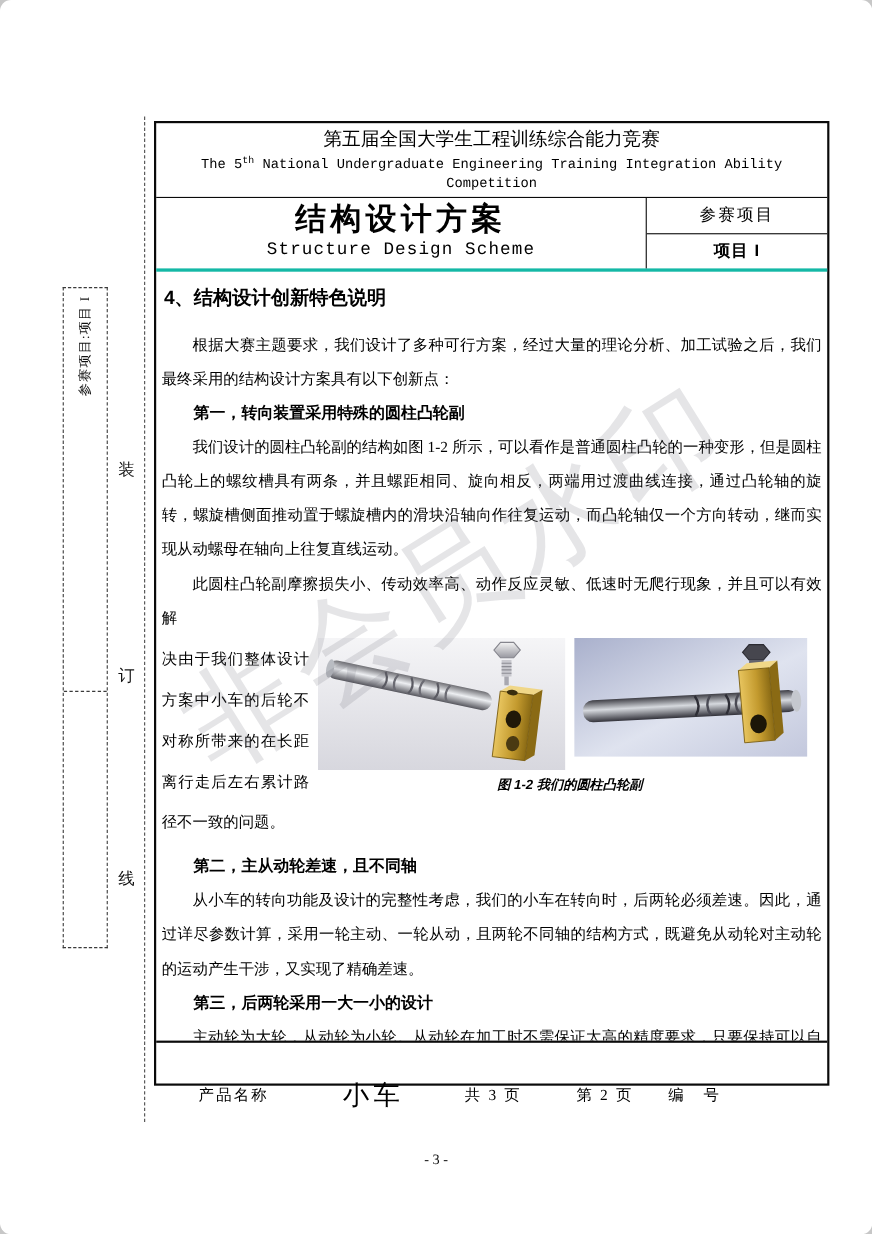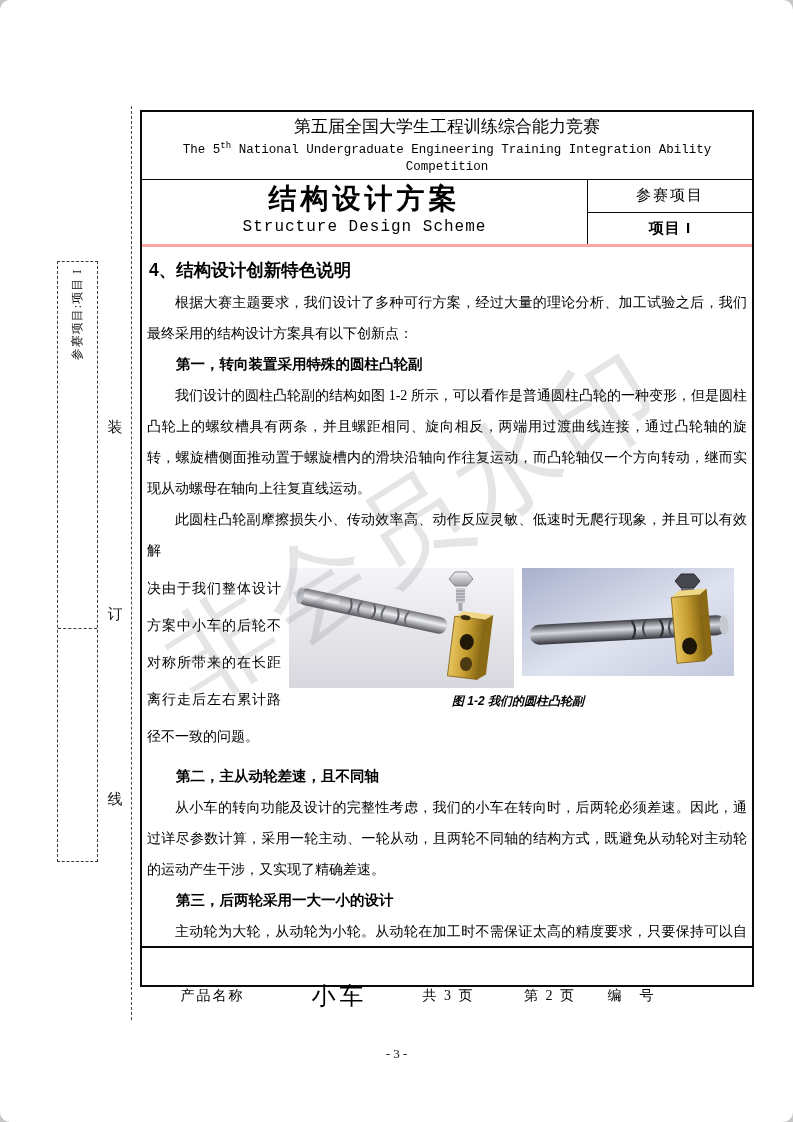--- a/index.html
+++ b/index.html
@@ -41,32 +41,32 @@
   
   .doc-table{
     position:absolute;left:140px;top:110px;width:614px;height:877px;
     border:2.5px solid #0a0a0a;box-sizing:border-box;
     display:flex;flex-direction:column;background:transparent;z-index:2;
   }
   .hdr-title-cell{border-bottom:1.5px solid #0a0a0a;text-align:center;padding:4px 2px 3px;}
   .hdr-title-cn{font-family:"Liberation Sans","DejaVu Sans",sans-serif;font-weight:normal;font-size:17px;line-height:21px;}
   .hdr-title-en{font-family:"Liberation Mono","DejaVu Sans Mono",monospace;font-size:12.5px;line-height:17px;margin-top:1px;}
   .hdr-title-en sup{font-size:9px;}
-  .hdr-row2{display:flex;border-bottom:3px solid #fca5a5;height:64px;}
+  .hdr-row2{display:flex;border-bottom:3px solid #14b8a6;height:64px;}
   .hdr-doc-cell{width:446px;border-right:1.5px solid #0a0a0a;box-sizing:border-box;text-align:center;padding-top:2px;}
   .hdr-doc-cn{font-family:"Liberation Sans","DejaVu Sans",sans-serif;font-weight:bold;font-size:28px;line-height:34px;letter-spacing:4px;}
   .hdr-doc-en{font-family:"Liberation Mono","DejaVu Sans Mono",monospace;font-size:16px;line-height:22px;letter-spacing:1px;}
   .hdr-entry-col{flex:1;display:flex;flex-direction:column;}
   .hdr-entry-label{flex:1;border-bottom:1.5px solid #0a0a0a;display:flex;align-items:center;justify-content:center;font-size:15px;letter-spacing:2px;}
   .hdr-entry-value{flex:1;display:flex;align-items:center;justify-content:center;font-family:"Liberation Sans","DejaVu Sans",sans-serif;font-weight:bold;font-size:15px;letter-spacing:1px;}
   
   .content{flex:1;padding:8px 5px 0 5px;overflow:hidden;position:relative;}
   .section-heading{
     font-family:"Liberation Sans","DejaVu Sans",sans-serif;font-weight:bold;
-    font-size:17.5px;line-height:26px;margin:2px 0 4px 2px;
+    font-size:17.5px;line-height:26px;margin:2px 0 16px 2px;
   }
   .para{
     font-size:14px;line-height:31px;text-indent:2em;margin:0;
     text-align:justify;text-justify:inter-character;
   }
   .feature-heading{
     font-family:"Liberation Sans","DejaVu Sans",sans-serif;font-weight:bold;
     font-size:14.5px;line-height:31px;text-indent:2em;margin:0;
   }
   .fig-row{display:flex;gap:8px;margin:2px 0 0 0;}

